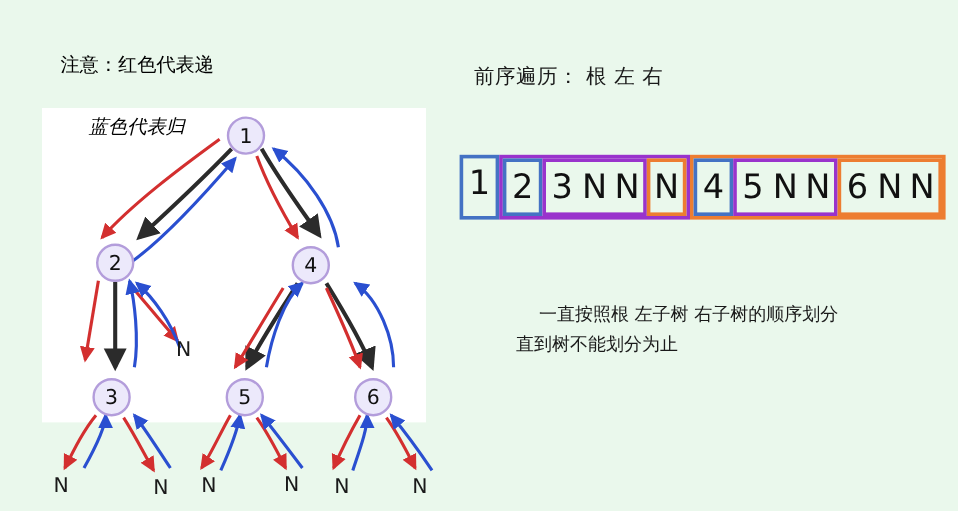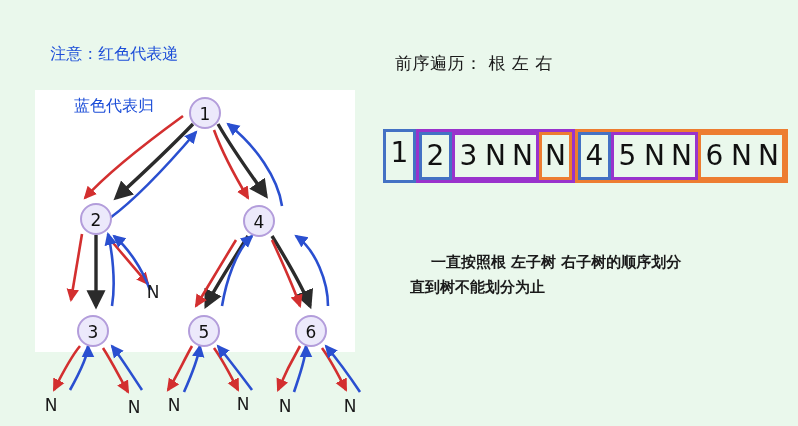--- a/index.html
+++ b/index.html
@@ -20,24 +20,24 @@
     height: 426px;
   }
 
   
   .note {
     position: absolute;
     left: 30px;
     top: 15px;
     font-size: 16px;
     line-height: 26px;
-    color: #1d4ed8;
+    color: #000000;
     white-space: pre;
   }
-  .note .l2 { padding-left: 44px; display: block; }
+  .note .l2 { padding-left: 44px; display: block; font-style: italic; }
 
   
   .traversal-title {
     position: absolute;
     left: 395px;
     top: 52px;
     font-size: 17px;
     color: #1a1a1a;
     letter-spacing: 0.5px;
     white-space: pre;
@@ -70,27 +70,26 @@
     font-size: 28px;
     font-family: "DejaVu Sans", "Liberation Sans", sans-serif;
     color: #111;
     line-height: 1;
     box-sizing: border-box;
   }
 
   
   .explain {
     position: absolute;
-    left: 410px;
+    left: 430px;
     top: 225px;
     font-size: 15px;
     line-height: 25px;
     color: #1a1a1a;
     white-space: pre;
-    font-weight: bold;
   }
 
   
   .tree-panel {
     position: absolute;
     left: 35px;
     top: 90px;
     width: 320px;
     height: 262px;
     background: #ffffff;

